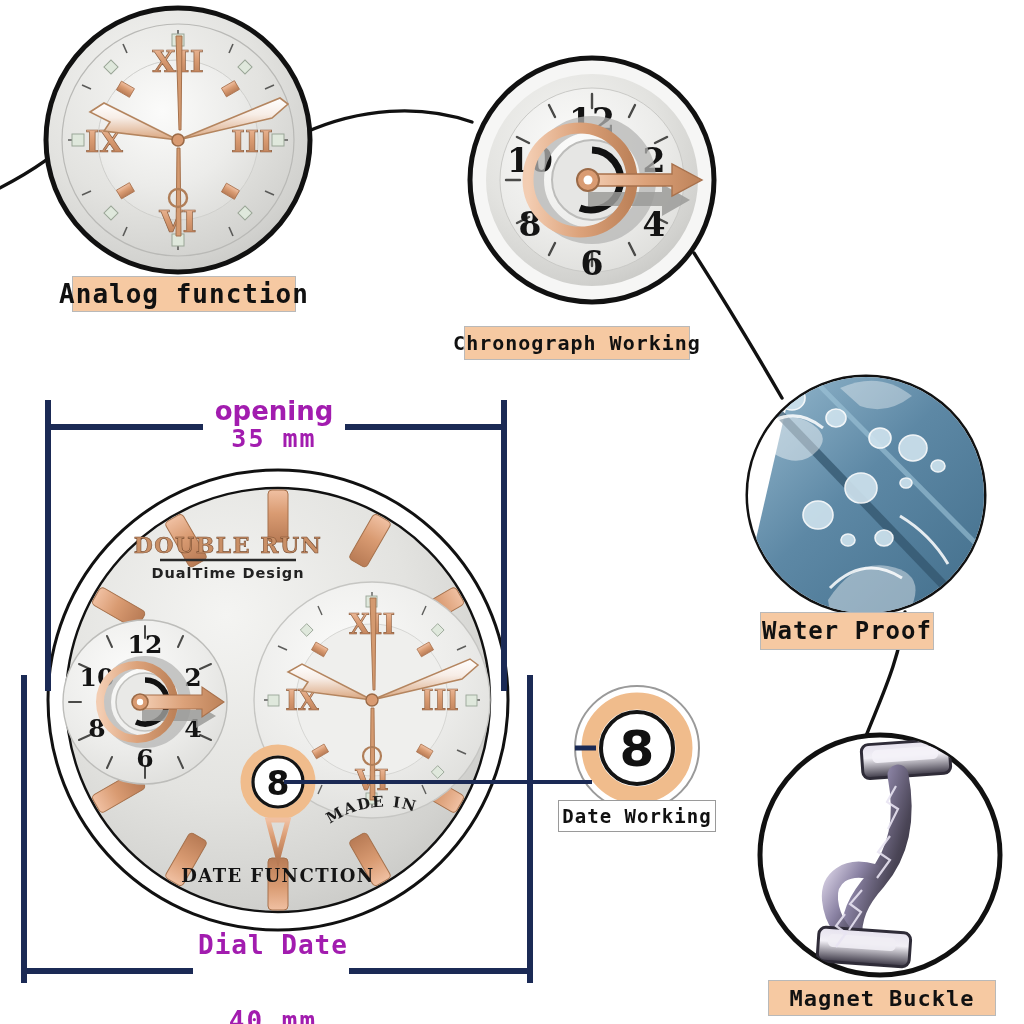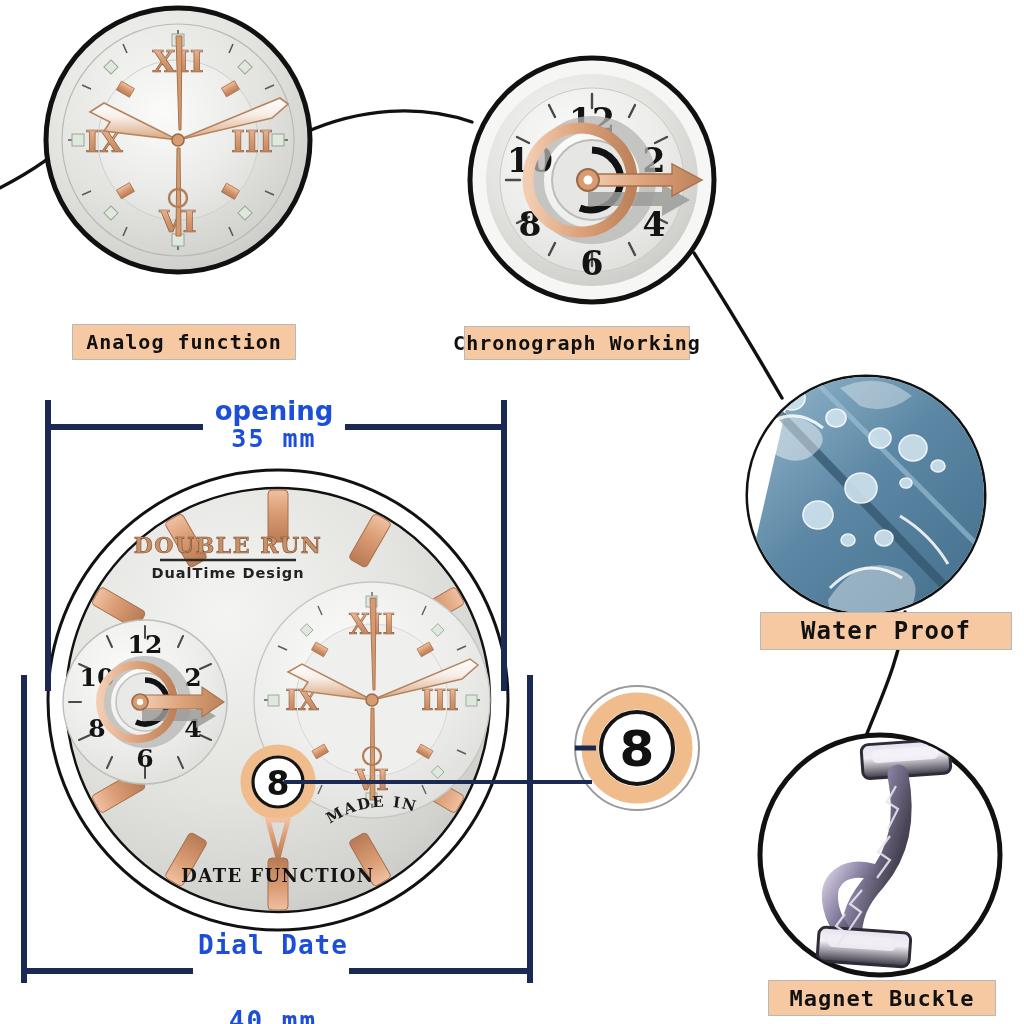--- a/index.html
+++ b/index.html
@@ -6,21 +6,21 @@
   body{width:1024px;height:1024px;position:relative;overflow:hidden;
        font-family:"DejaVu Sans",sans-serif;}
   #stage{position:absolute;inset:0;width:1024px;height:1024px;}
   svg.layer{position:absolute;left:0;top:0;width:1024px;height:1024px;overflow:visible;}
   .lbl{position:absolute;display:flex;align-items:center;justify-content:center;
        font-family:"DejaVu Sans Mono",monospace;font-weight:bold;color:#111111;
        letter-spacing:1px;white-space:nowrap;box-sizing:border-box;}
   .lbl.peach{background:#F6C9A2;border:1px solid #b9b9b9;}
   .lbl.white{background:#ffffff;border:1px solid #9a9a9a;}
   .dim{position:absolute;font-family:"DejaVu Sans Mono",monospace;font-weight:bold;
-       color:#1d4ed8;text-align:center;line-height:1.06;white-space:nowrap;}
+       color:#a21caf;text-align:center;line-height:1.06;white-space:nowrap;}
   .dimtop{font-family:"DejaVu Sans",sans-serif;font-weight:bold;}
 </style>
 </head>
 <body>
 
 <div id="stage">
 
   <svg class="layer" viewBox="0 0 1024 1024">
     <defs>
       <radialGradient id="dialSilver" cx="38%" cy="30%" r="82%">
@@ -387,36 +387,39 @@
       <line x1="48" y1="427" x2="200" y2="427"></line>
       <line x1="348" y1="427" x2="504" y2="427"></line>
 
       <line x1="24" y1="678" x2="24" y2="980"></line>
       <line x1="530" y1="678" x2="530" y2="980"></line>
       <line x1="24" y1="971" x2="190" y2="971"></line>
       <line x1="352" y1="971" x2="530" y2="971"></line>
     </g>
   </svg>
 
-  <div class="lbl peach" style="left:72px;top:276px;width:224px;height:36px;font-size:20px;margin-top:48px;">
+  <div class="lbl peach" style="left:72px;top:276px;width:224px;height:36px;font-size:26px;">
     <span>Analog function</span>
   </div>
 
   <div class="lbl peach" style="left:464px;top:326px;width:226px;height:34px;font-size:20px;">
     <span>Chronograph Working</span>
   </div>
 
-  <div class="lbl peach" style="left:760px;top:612px;width:252px;height:38px;font-size:24px;">
+  <div class="lbl peach" style="left:760px;top:612px;width:174px;height:38px;font-size:24px;">
     <span>Water Proof</span>
   </div>
 
   <div class="lbl peach" style="left:768px;top:980px;width:228px;height:36px;font-size:22px;">
     <span>Magnet Buckle</span>
   </div>
 
+  <div class="lbl white" style="left:558px;top:800px;width:158px;height:32px;font-size:19px;">
+    <span>Date Working</span>
+  </div>
 
   <div class="dim" style="left:204px;top:398px;width:140px;">
     <div class="dimtop" style="font-size:26px;">opening</div>
     <div style="font-size:25px;letter-spacing:2px;">35 mm</div>
   </div>
 
   <div class="dim" style="left:192px;top:932px;width:162px;">
     <div style="font-size:26px;letter-spacing:1px;">Dial Date</div>
     <div style="font-size:26px;letter-spacing:2px;margin-top:48px;">40 mm</div>
   </div>

